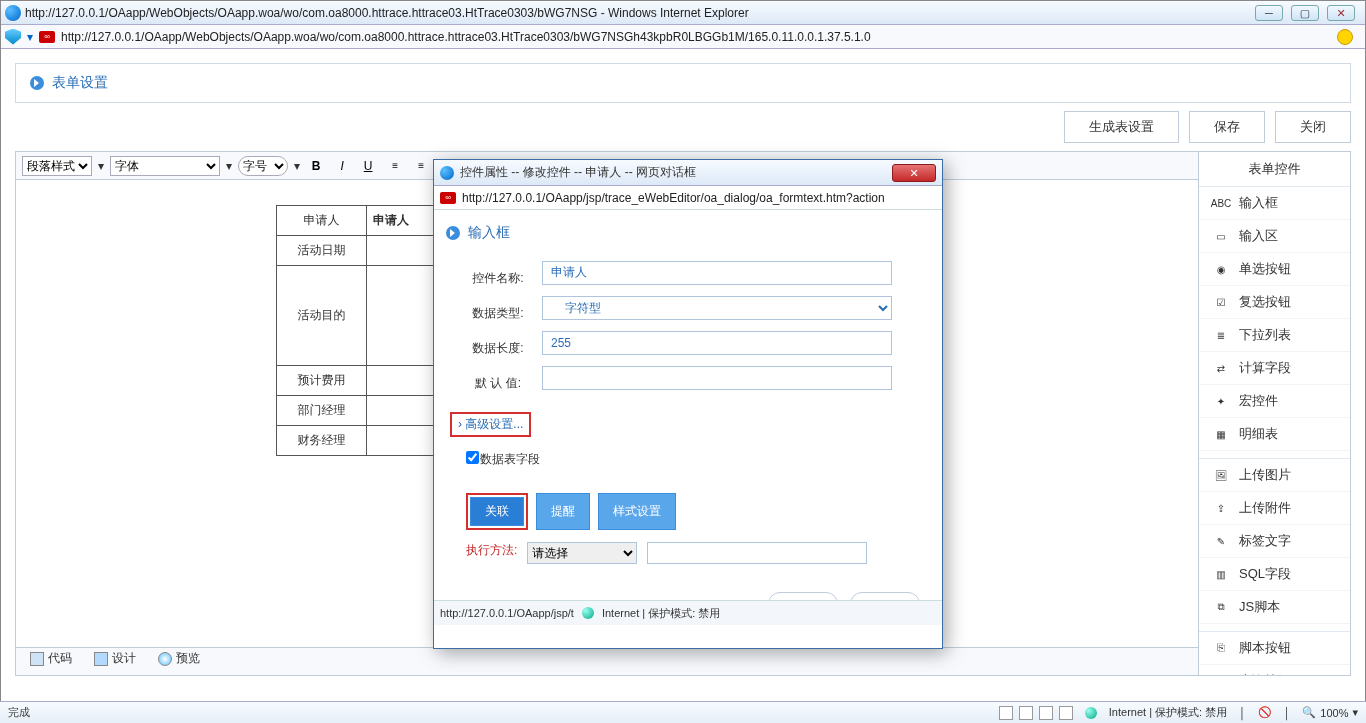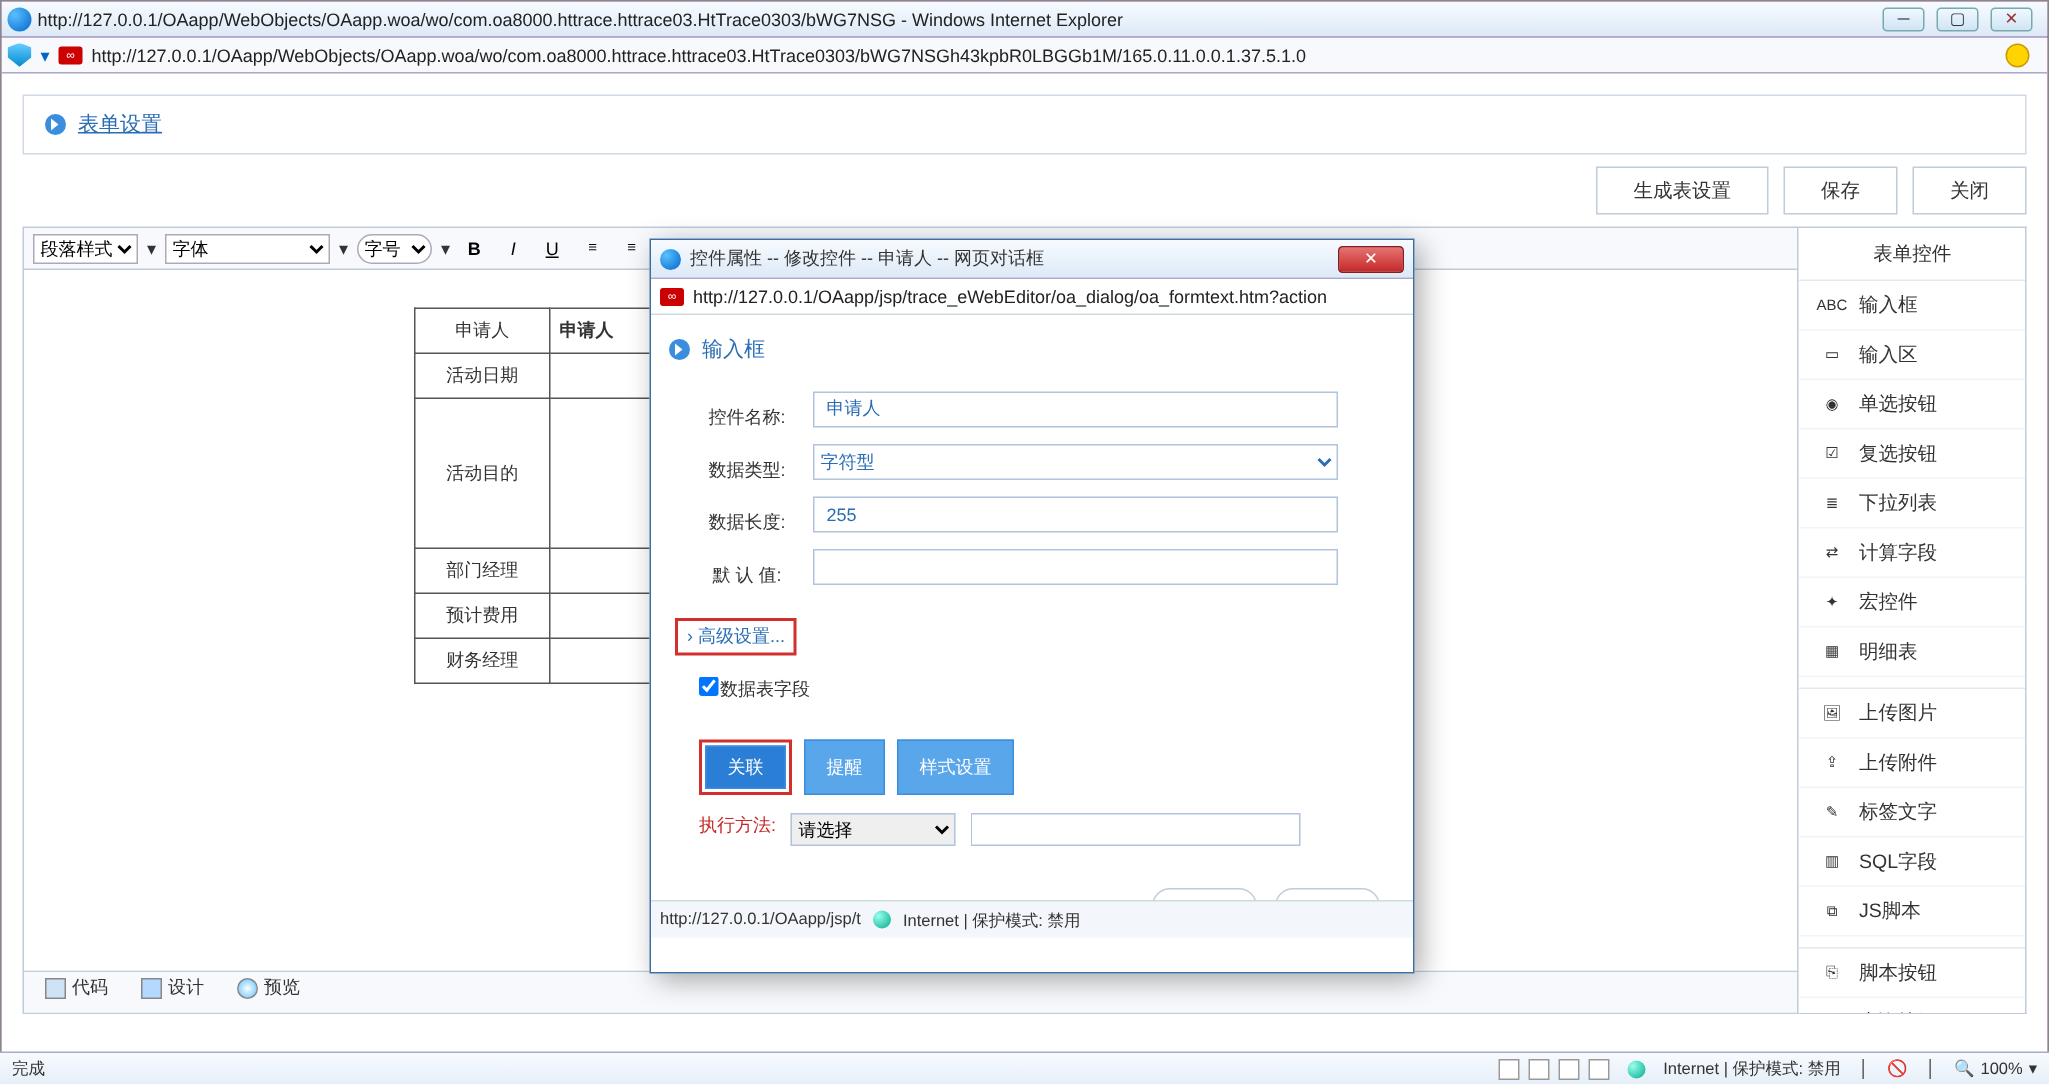--- a/index.html
+++ b/index.html
@@ -1,38 +1,38 @@
 <!DOCTYPE html>
 <html><head>
 <meta charset="utf-8">
 <style>
 * { box-sizing: border-box; margin: 0; padding: 0; font-family: "Microsoft YaHei", SimSun, Arial, sans-serif; }
 body { background: #fff; font-size: 12px; color: #333; overflow: hidden; width: 1366px; height: 723px; position: relative; }
 
 
-.browser-chrome { border: 1px solid #888; background: #701a75; }
+.browser-chrome { border: 1px solid #888; background: #0369a1; }
 .titlebar { display: flex; align-items: center; height: 24px; background: linear-gradient(#f7fbff,#dde9f7); border-bottom: 1px solid #aac; padding: 0 4px; gap: 4px; }
 .titlebar .ie-icon { width: 16px; height: 16px; border-radius: 50%; background: radial-gradient(circle at 30% 30%,#5bc0ff,#0066cc); display: inline-block; }
 .titlebar .title-text { flex: 1; font-size: 12px; color: #222; white-space: nowrap; overflow: hidden; }
 .win-btns { display: flex; gap: 8px; margin-left: auto; padding-right: 6px; }
 .win-btn { width: 28px; height: 16px; border: 1px solid #7aa; border-radius: 3px; background: linear-gradient(#f0f8ff,#d0e4f5); text-align: center; font-size: 11px; line-height: 14px; color: #334; cursor: default; }
 .win-btn.close { color: #933; }
 .addrbar { display: flex; align-items: center; height: 24px; border-bottom: 1px solid #aac; padding: 0 4px; gap: 6px; background: #f7f9fc; }
 .shield-icon { width: 16px; height: 16px; background: linear-gradient(#6cf,#08c); clip-path: polygon(50% 0, 100% 20%, 100% 60%, 50% 100%, 0 60%, 0 20%); }
 .compat-icon { width: 16px; height: 12px; background: #c00; color: #fff; font-size: 8px; text-align: center; line-height: 12px; border-radius: 2px; }
 .addr-text { flex: 1; font-size: 12px; color: #222; white-space: nowrap; overflow: hidden; }
 .addr-yellow { width: 16px; height: 16px; background: #ffd400; border-radius: 50%; border: 1px solid #cc9900; margin-right: 8px; }
 
 .app-body { position: relative; height: 653px; background: #fff; padding: 2px; }
 
 
 .page-header { margin: 12px 12px 0 12px; border: 1px solid #d0dae5; padding: 10px 14px; display: flex; align-items: center; gap: 8px; }
 .arrow-icon { width: 14px; height: 14px; border-radius: 50%; background: #3b8ede; position: relative; }
 .arrow-icon::after { content: ""; position: absolute; left: 4px; top: 3px; border-left: 5px solid #fff; border-top: 4px solid transparent; border-bottom: 4px solid transparent; }
-.page-header-title { color: #2a6db5; font-size: 14px; text-decoration: underline; }
+.page-header-title { color: #2a6db5; font-size: 14px; }
 
 .action-row { display: flex; justify-content: flex-end; gap: 10px; padding: 8px 12px; }
 .btn { border: 1px solid #c0ccda; background: #fff; padding: 6px 24px; font-size: 13px; color: #333; cursor: pointer; }
 
 
 .editor-wrap { display: flex; gap: 0; margin: 0 12px; height: 525px; }
 .editor-left { flex: 1; border: 1px solid #c0ccda; display: flex; flex-direction: column; position: relative; }
 .editor-toolbar { height: 28px; border-bottom: 1px solid #c0ccda; display: flex; align-items: center; gap: 6px; padding: 0 6px; background: #f7f9fc; }
 .tb-select { border: 1px solid #aab; font-size: 12px; height: 20px; background: #fff; }
 .tb-select.para { width: 70px; }
@@ -71,21 +71,21 @@
 .dlg-title { height: 26px; background: linear-gradient(#f7fbff,#dde9f7); border-bottom: 1px solid #aac; display: flex; align-items: center; padding: 0 6px; gap: 6px; }
 .dlg-title .ie-icon { width: 14px; height: 14px; border-radius: 50%; background: radial-gradient(circle at 30% 30%,#5bc0ff,#0066cc); }
 .dlg-title-text { flex: 1; font-size: 12px; }
 .dlg-close { width: 44px; height: 18px; background: linear-gradient(#e57373,#c62828); border: 1px solid #8b1a1a; border-radius: 3px; color: #fff; text-align: center; line-height: 16px; font-size: 11px; cursor: pointer; }
 .dlg-addr { height: 24px; border-bottom: 1px solid #cdd; display: flex; align-items: center; padding: 0 6px; gap: 6px; }
 .dlg-body { padding: 10px 12px; height: 390px; overflow: auto; }
 .dlg-section-head { display: flex; align-items: center; gap: 8px; padding: 4px 0 10px 0; }
 .form-row { display: flex; align-items: center; gap: 12px; margin: 6px 0 6px 20px; }
 .form-row label { width: 64px; font-size: 12px; color: #333; text-align: center; margin-top: 12px; }
 .form-row input[type=text] { flex: 1; border: 1px solid #b0c4de; height: 24px; padding: 0 8px; font-size: 12px; color: #2a6db5; max-width: 350px; }
-.form-row select { flex: 1; border: 1px solid #b0c4de; height: 24px; padding: 0 0; font-size: 12px; color: #2a6db5; max-width: 350px; background: #fff; }
+.form-row select { flex: 1; border: 1px solid #b0c4de; height: 24px; padding: 0 18px; font-size: 12px; color: #2a6db5; max-width: 350px; background: #fff; }
 .adv-link { display: inline-block; margin: 14px 0 0 4px; padding: 4px 10px; color: #2a6db5; font-size: 12px; cursor: pointer; }
 .adv-link::before { content: "› "; }
 .highlight-red { border: 2px solid #d32f2f; padding: 2px 6px; }
 .adv-block { margin: 14px 0 0 20px; }
 .chk-row { display: flex; align-items: flex-start; gap: 1px; margin-bottom: 25px; }
 .tab-btns { display: flex; gap: 8px; margin-bottom: 12px; }
 .tab-btn { border: 1px solid #3b8ede; background: #5aa6ea; color: #fff; padding: 5px 14px; font-size: 12px; cursor: pointer; }
 .tab-btn.active { background: #2a7ed6; }
 .exec-row { display: flex; align-items: flex-start; gap: 10px; }
 .exec-row label { color: #c62828; font-size: 12px; }
@@ -163,25 +163,25 @@
             </tr>
             <tr>
               <td class="lbl">活动日期</td>
               <td class="val-half"></td>
             </tr>
             <tr>
               <td class="lbl full">活动目的</td>
               <td class="val-half full"></td>
             </tr>
             <tr>
+              <td class="lbl">预计费用</td>
+              <td class="val-half"></td>
+            </tr>
+            <tr>
               <td class="lbl">部门经理</td>
-              <td class="val-half"></td>
-            </tr>
-            <tr>
-              <td class="lbl">预计费用</td>
               <td class="val-half"></td>
             </tr>
             <tr>
               <td class="lbl">财务经理</td>
               <td class="val-half"></td>
             </tr>
           </tbody>
             </table>
         </div>
 

